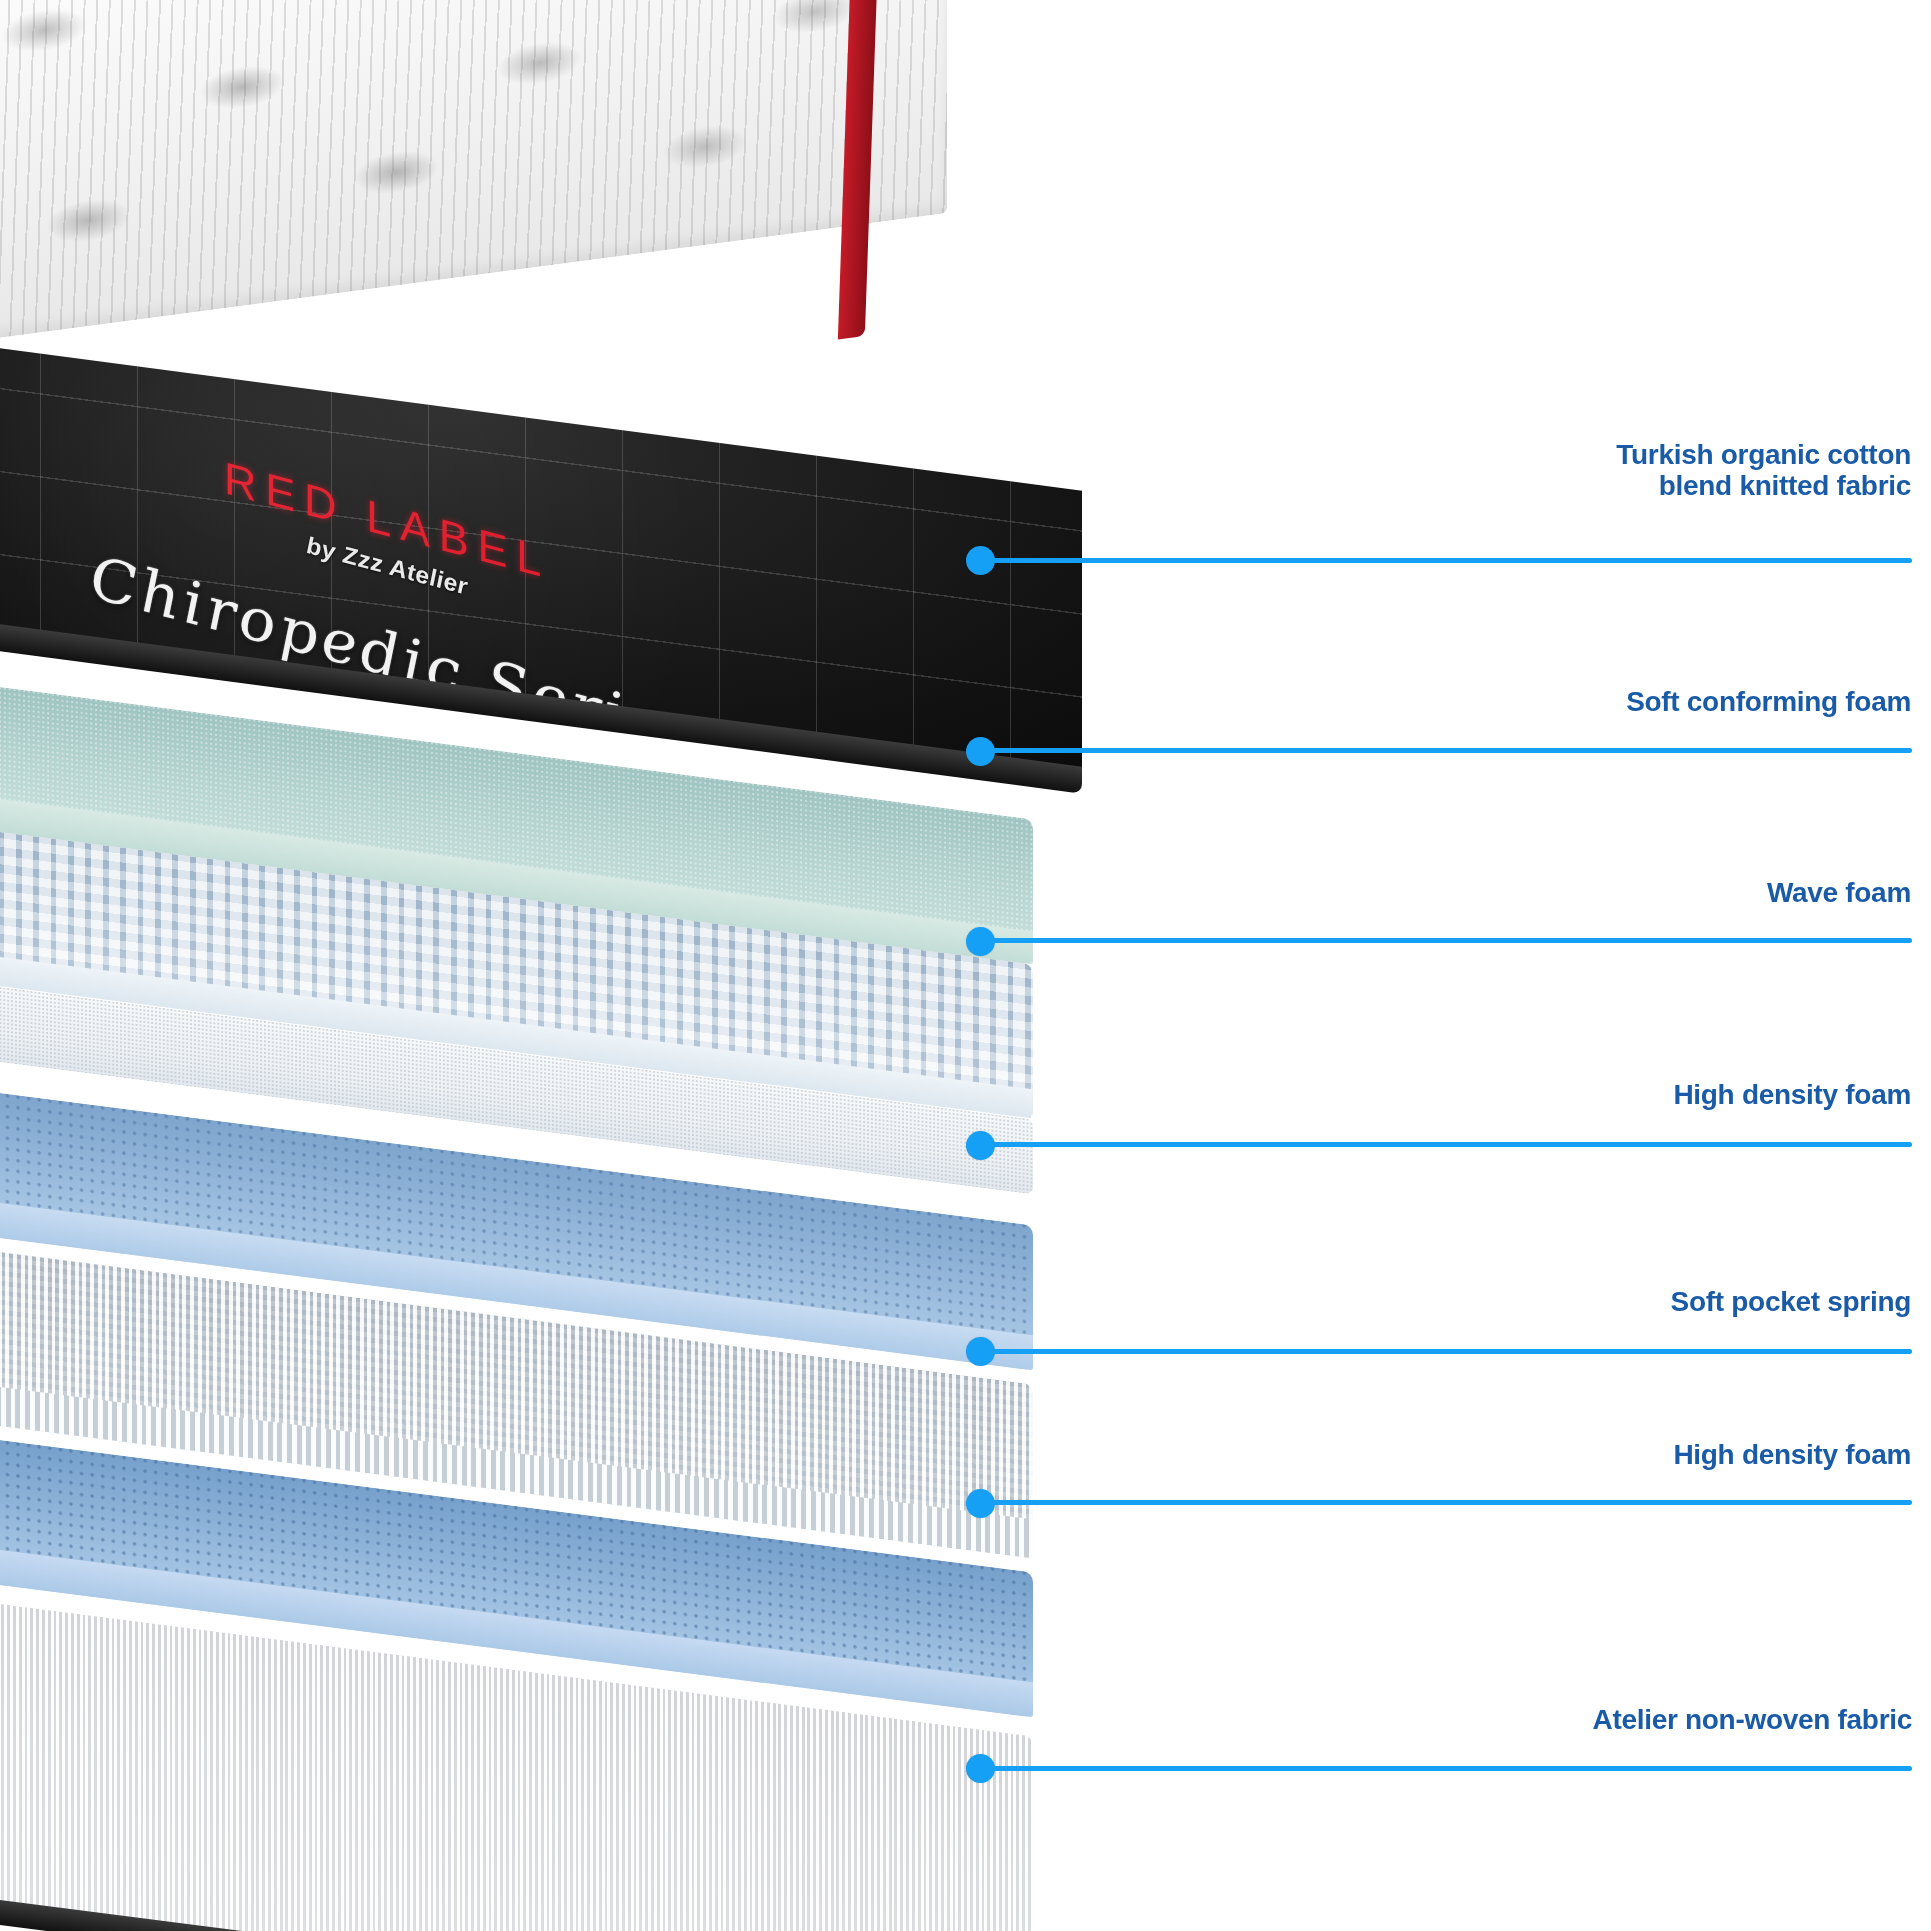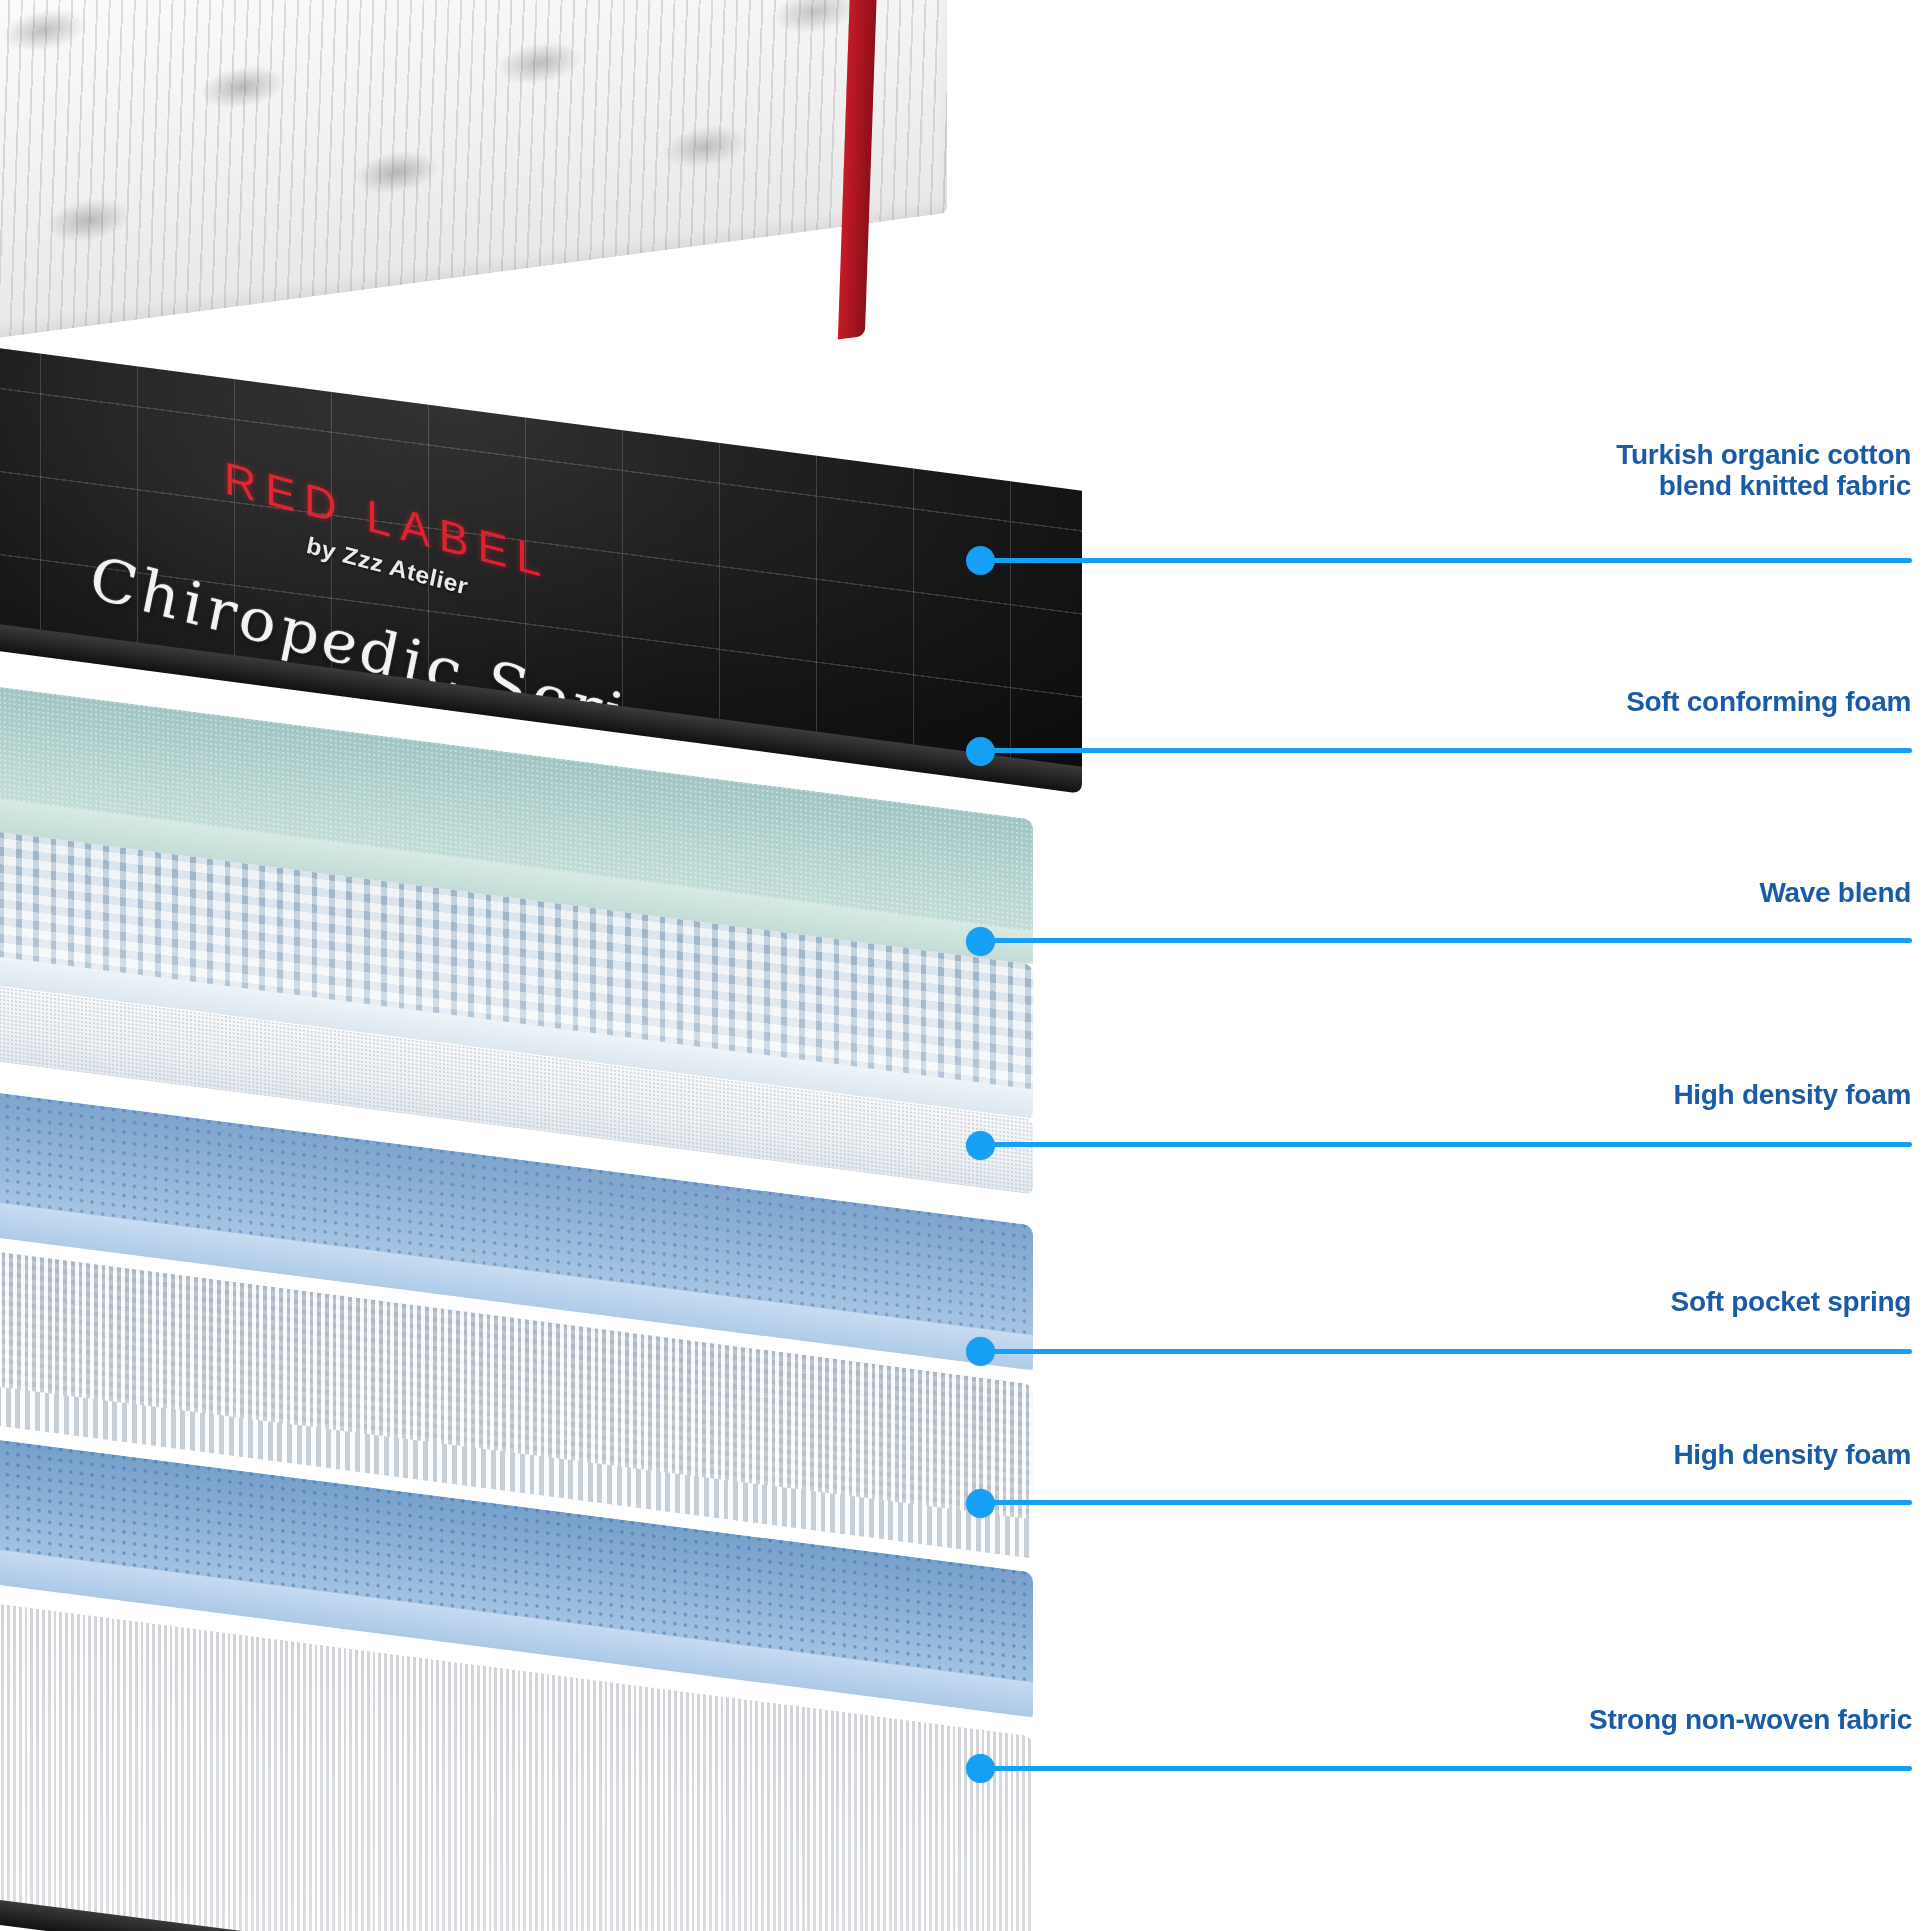--- a/index.html
+++ b/index.html
@@ -267,21 +267,21 @@
 
   <div class="callout">
     <div class="lead-dot" style="left:966px;top:737px;"></div>
     <div class="lead-line" style="left:983px;top:748px;width:929px;"></div>
     <div class="callout-label" style="left:1023px;top:686px;width:888px;text-align:right;">Soft conforming foam</div>
   </div>
 
   <div class="callout">
     <div class="lead-dot" style="left:966px;top:927px;"></div>
     <div class="lead-line" style="left:983px;top:938px;width:929px;"></div>
-    <div class="callout-label" style="left:1023px;top:877px;width:888px;">Wave blend</div>
+    <div class="callout-label" style="left:1023px;top:877px;width:888px;">Wave foam</div>
   </div>
 
   <div class="callout">
     <div class="lead-dot" style="left:966px;top:1131px;"></div>
     <div class="lead-line" style="left:983px;top:1142px;width:929px;"></div>
     <div class="callout-label" style="left:1023px;top:1079px;width:888px;">High density foam</div>
   </div>
 
   <div class="callout">
     <div class="lead-dot" style="left:966px;top:1337px;"></div>
@@ -291,17 +291,17 @@
 
   <div class="callout">
     <div class="lead-dot" style="left:966px;top:1489px;"></div>
     <div class="lead-line" style="left:983px;top:1500px;width:929px;"></div>
     <div class="callout-label" style="left:1023px;top:1439px;width:888px;">High density foam</div>
   </div>
 
   <div class="callout">
     <div class="lead-dot" style="left:966px;top:1754px;"></div>
     <div class="lead-line" style="left:983px;top:1766px;width:929px;"></div>
-    <div class="callout-label" style="left:975px;top:1704px;width:937px;">Strong non-woven fabric</div>
+    <div class="callout-label" style="left:975px;top:1704px;width:937px;">Atelier non-woven fabric</div>
   </div>
 
 </div>
 
 
 </body></html>

